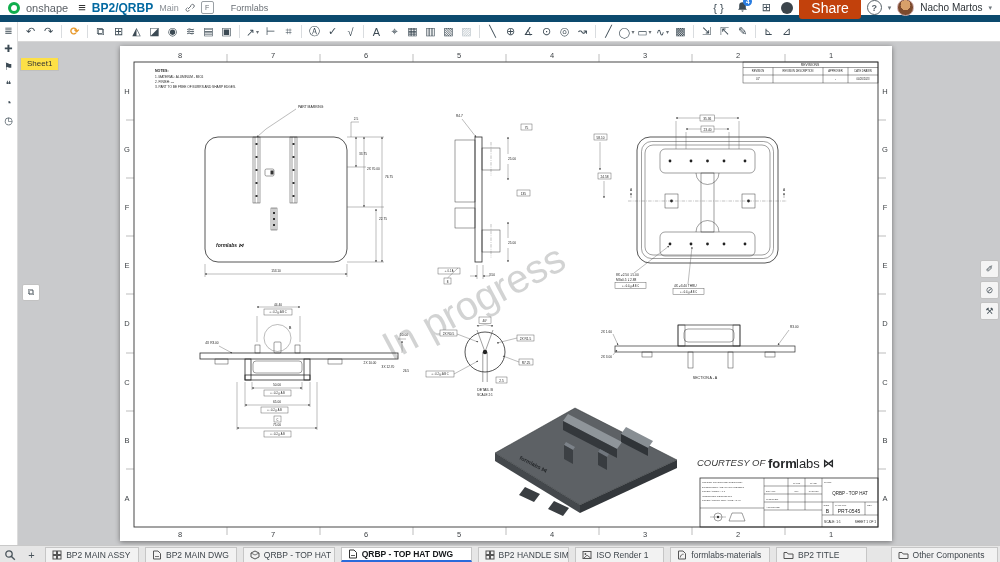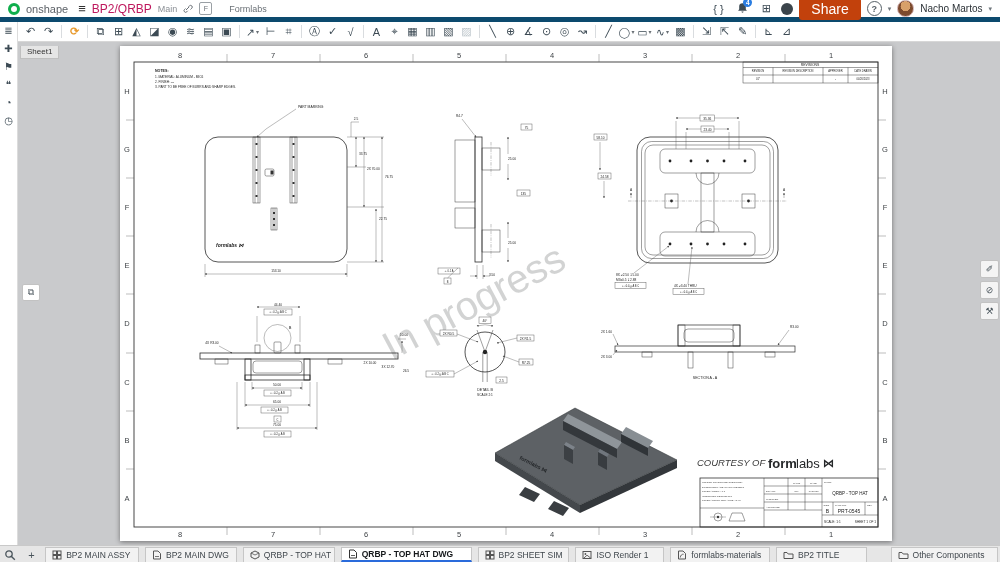--- a/index.html
+++ b/index.html
@@ -1,25 +1,25 @@
 <!DOCTYPE html>
 <html><head>
 <meta charset="utf-8">
 <style>
   html,body{margin:0;padding:0;background:#fff;font-family:"Liberation Sans",sans-serif;
     -webkit-font-smoothing:antialiased}
   .app{position:relative;width:1000px;height:562px;overflow:hidden;background:#c9cacc;font-size:10px;color:#333}
 
   
-  .hdr{position:absolute;left:0;top:0;width:1000px;height:22px;background:#fff;border-bottom:5px solid #0c4a6e;
+  .hdr{position:absolute;left:0;top:0;width:1000px;height:22px;background:#fff;border-bottom:7px solid #0c4a6e;
        display:flex;align-items:center;gap:6px;padding:0 8px;box-sizing:border-box;z-index:30}
   .logo-ring{width:12px;height:12px;border-radius:50%;border:3px solid #0fae4c;box-sizing:border-box}
   .brand{font-size:11px;color:#5c6167;margin-right:4px}
   .menu-glyph{font-size:13px;color:#333;cursor:pointer}
-  .doct{font-size:12px;font-weight:normal;color:#be185d}
+  .doct{font-size:12px;font-weight:bold;color:#0369a1}
   .wsp{font-size:9px;color:#8b9096}
   .linkico svg{display:block}
   .orgchip{display:flex;align-items:center;gap:17px;font-size:9px;color:#6a7076}
   .orgbox{width:11px;height:11px;border:1px solid #9aa0a5;border-radius:2px;display:flex;align-items:center;justify-content:center;font-size:7px;color:#6a7076}
   .hdr .sp{flex:1}
   .hico{font-size:11px;color:#3c4a54;width:18px;text-align:center;cursor:pointer;position:relative}
   .bellwrap{position:relative;width:18px;text-align:center;cursor:pointer}
   .badge{position:absolute;top:-4px;right:-1px;background:#2a7de1;color:#fff;font-size:6.5px;
          min-width:9px;height:9px;border-radius:5px;line-height:9px;text-align:center;font-weight:bold}
   .orb{width:12px;height:12px;border-radius:50%;background:#3b444b;cursor:pointer}
@@ -40,21 +40,21 @@
   .ti .cr{font-size:6px;color:#6a7artifact076;margin-left:1px;color:#6a7076}
   .tsep{width:1px;height:13px;background:#d9dcdf;margin:0 3px}
 
   
   .lrail{position:absolute;left:0;top:22px;width:18px;bottom:17px;background:#fff;border-right:1px solid #dcdcdc;
          display:flex;flex-direction:column;align-items:center;padding-top:4px;gap:8px;box-sizing:border-box;z-index:25}
   .ri{font-size:10px;color:#3c4a54;cursor:pointer;line-height:10px}
 
   
   .canvas{position:absolute;left:18px;top:42px;right:0;bottom:17px;background:#c9cacc;overflow:hidden}
-  .sheettab{position:absolute;left:2px;top:4px;background:#e5e5e5;border:1px solid #bfbfbf;border-top:none;
+  .sheettab{position:absolute;left:2px;top:16px;background:#fde047;border:1px solid #bfbfbf;border-top:none;
             font-size:8px;color:#333;padding:1px 6px 2px;cursor:pointer;z-index:5}
   .fbl{position:absolute;left:4px;top:242px;width:16px;height:15px;background:#fff;border:1px solid #c2c2c2;border-radius:2px;
        display:flex;align-items:center;justify-content:center;font-size:9px;color:#4a555c;cursor:pointer;z-index:5}
   .frt{position:absolute;right:1px;top:218px;display:flex;flex-direction:column;gap:3px;z-index:5}
   .frt .fb{width:17px;height:16px;background:#f4f4f4;border:1px solid #c2c2c2;border-radius:2px;
        display:flex;align-items:center;justify-content:center;font-size:9px;color:#4a555c;cursor:pointer}
   .sheet{position:absolute;left:102px;top:4px;width:772px;height:495px;background:#fff;box-shadow:0 1px 5px rgba(0,0,0,.45)}
 
   
   svg text{font-family:"Liberation Sans",sans-serif;fill:#222}
@@ -683,21 +683,21 @@
         </svg>
       <span>QRBP - TOP HAT DWG</span>
     </div>
     <div class="dtab" style="width:94px">
       <svg width="10" height="10" viewBox="0 0 10 10">
           <rect x="1" y="1" width="3.5" height="3.5" fill="none" stroke="#555" stroke-width="1"></rect>
           <rect x="5.5" y="1" width="3.5" height="3.5" fill="none" stroke="#555" stroke-width="1"></rect>
           <rect x="1" y="5.5" width="3.5" height="3.5" fill="none" stroke="#555" stroke-width="1"></rect>
           <rect x="5.5" y="5.5" width="3.5" height="3.5" fill="none" stroke="#555" stroke-width="1"></rect>
         </svg>
-      <span>BP2 SHEET SIM</span>
+      <span>BP2 HANDLE SIM</span>
     </div>
     <div class="dtab" style="width:91px">
       <svg width="10" height="10" viewBox="0 0 10 10">
           <rect x="1" y="1.5" width="8" height="7" fill="none" stroke="#555" stroke-width="1"></rect>
           <circle cx="3.4" cy="4" r=".9" fill="#555"></circle>
           <polyline points="2,8 5,5.2 8.6,8" fill="none" stroke="#555" stroke-width=".9"></polyline>
         </svg>
       <span>ISO Render 1</span>
     </div>
     <div class="dtab" style="width:102px">

